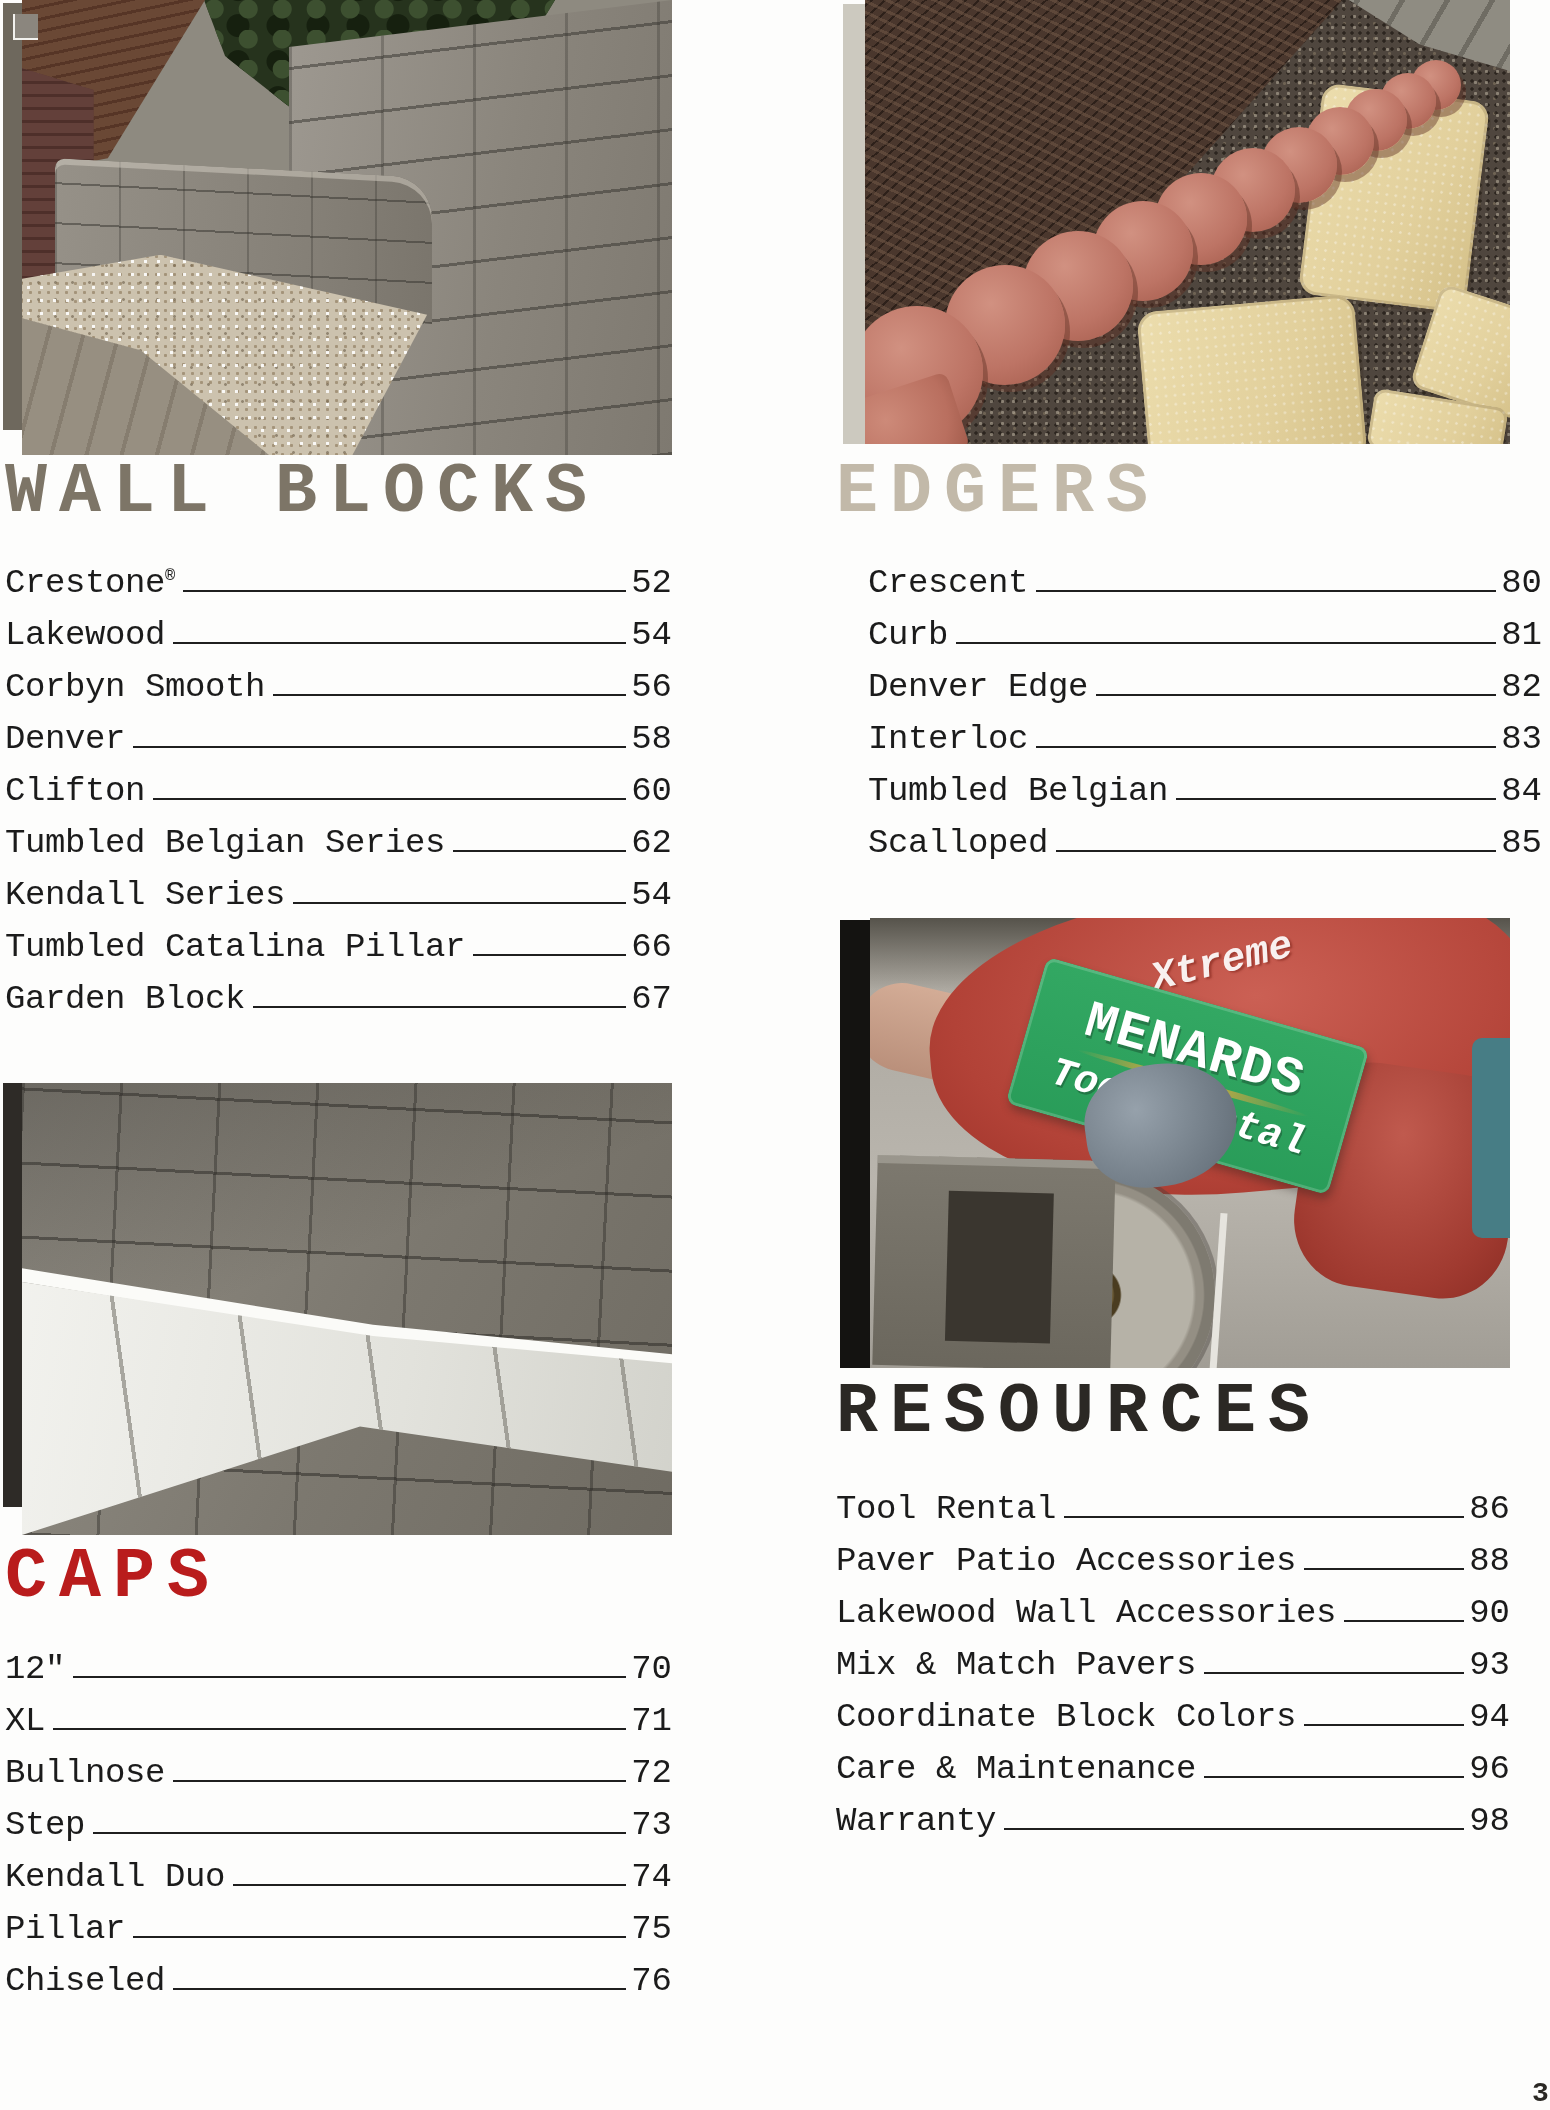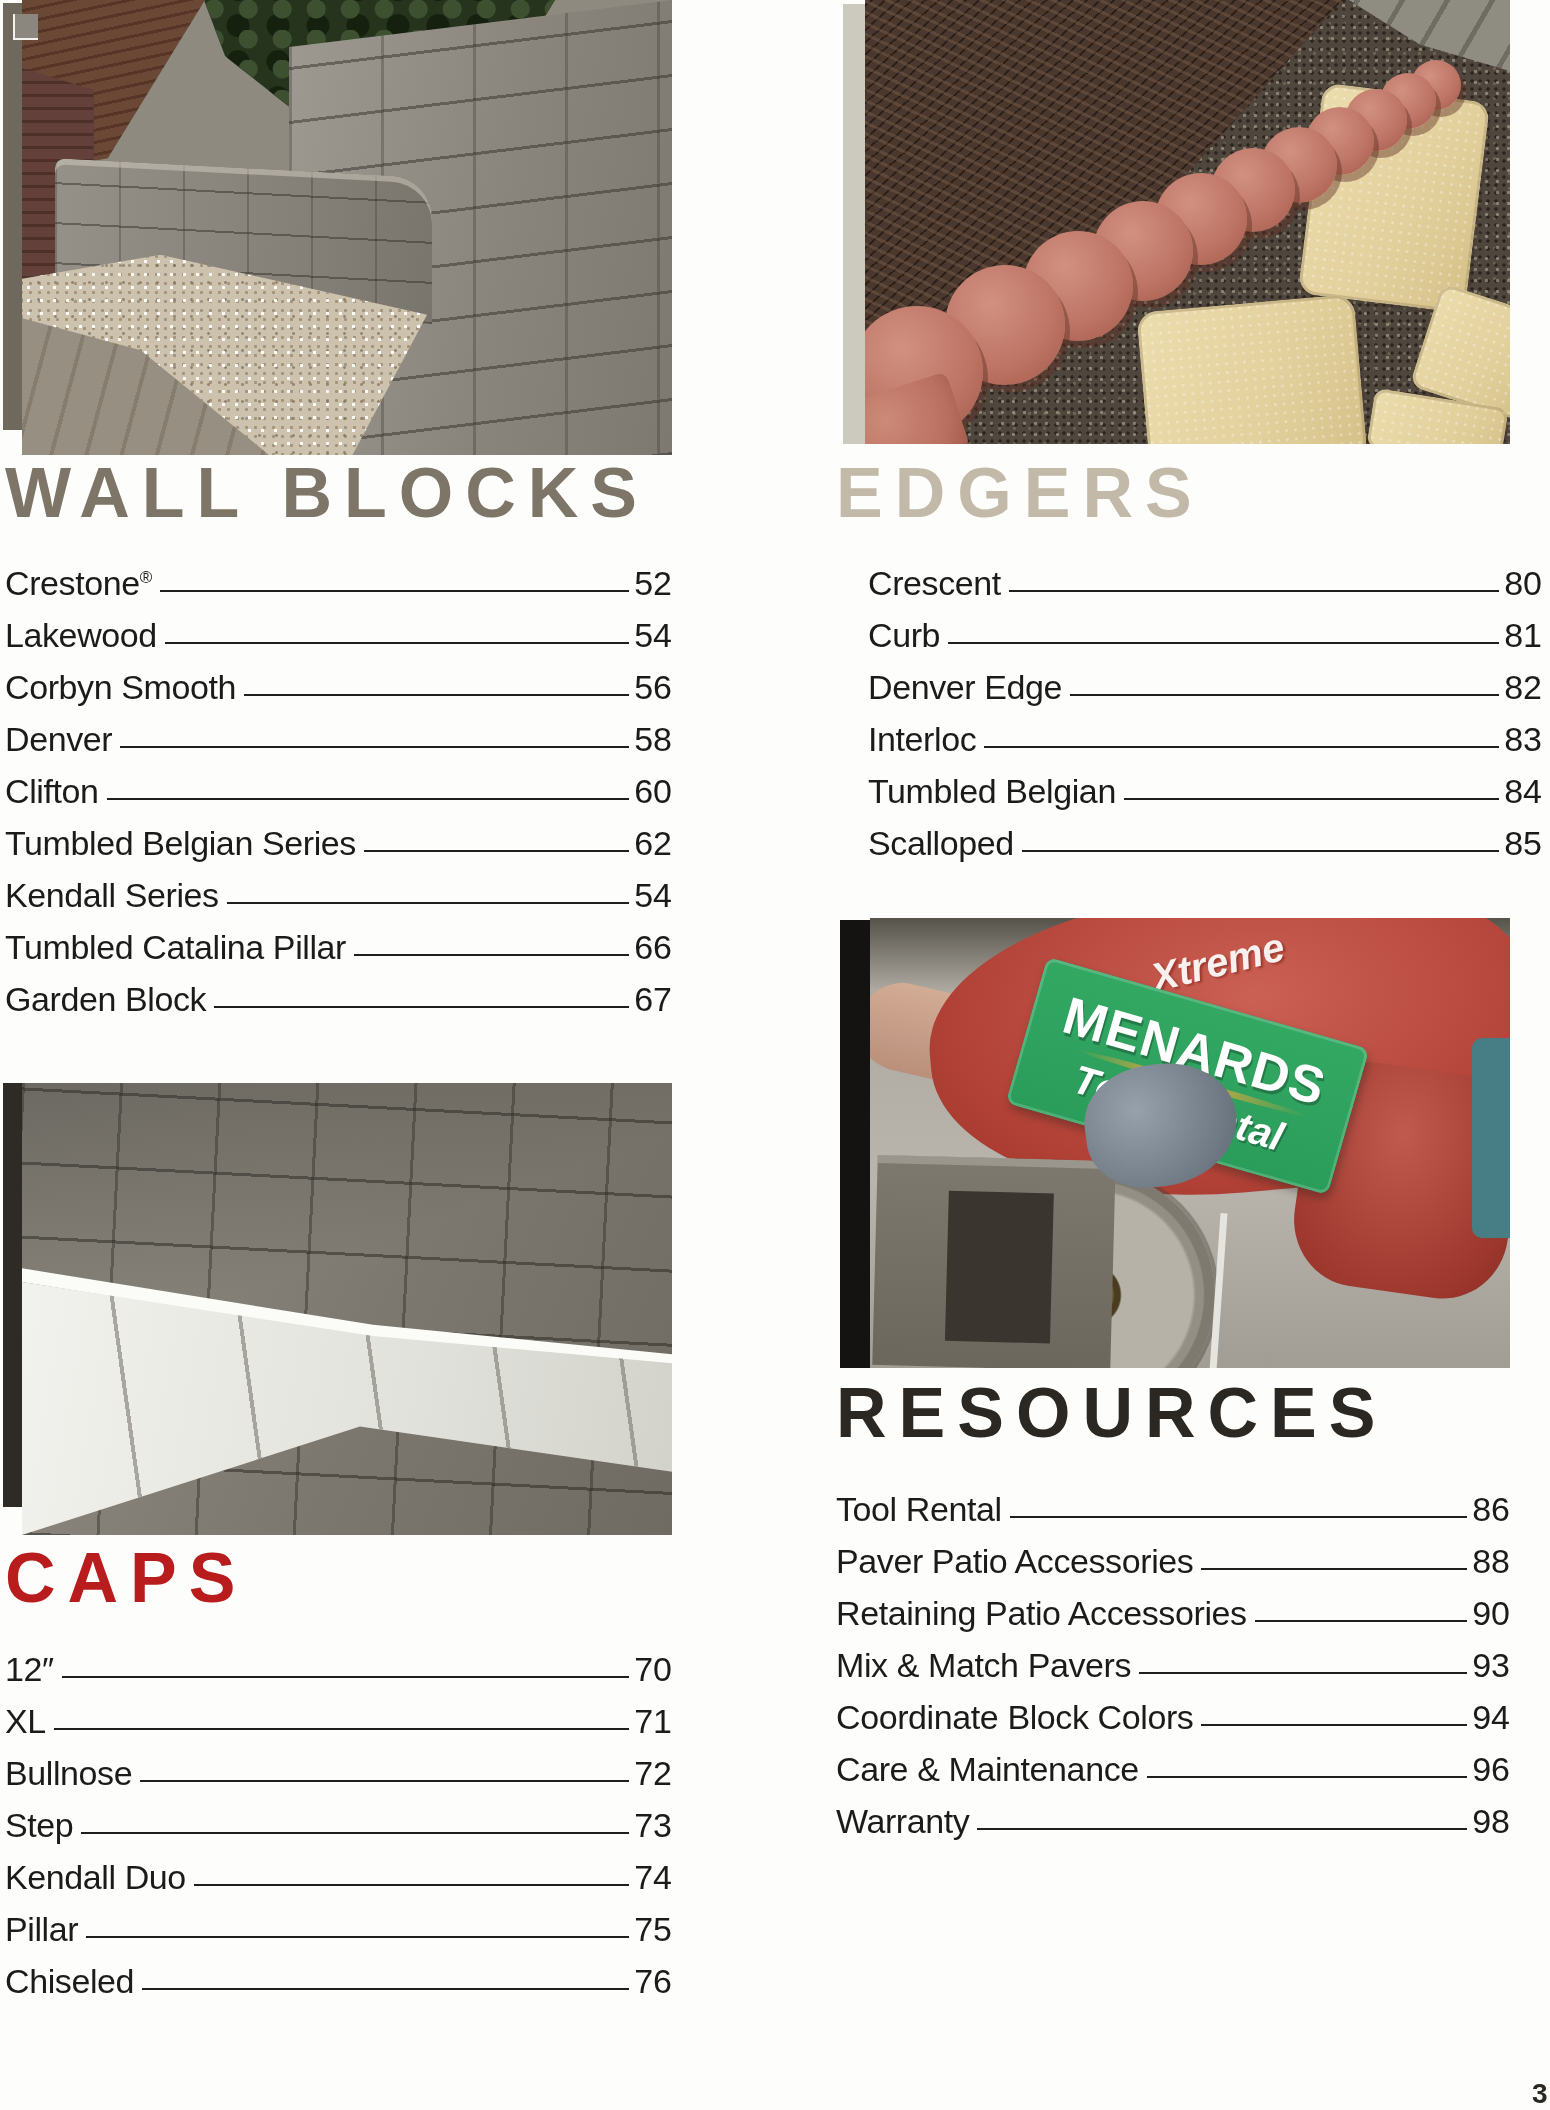--- a/index.html
+++ b/index.html
@@ -1,17 +1,17 @@
 <!DOCTYPE html>
 <html><head>
 <meta charset="utf-8">
 <style>
   html,body{margin:0;padding:0;background:#ffffff;}
   .page{position:relative;width:1550px;height:2110px;background:#fdfdfc;overflow:hidden;
-        font-family:Liberation Sans, sans-serif;color:#1b1b1b;}
+        font-family:Liberation Mono, monospace;color:#1b1b1b;}
   .abs{position:absolute;}
   .photo{position:absolute;overflow:hidden;background:#8e8a80;}
   .bar{position:absolute;}
   .sec-title{position:absolute;font-weight:700;font-size:70px;line-height:1;letter-spacing:12px;white-space:nowrap;}
   .toc{position:absolute;}
   .toc-row{display:flex;align-items:flex-end;height:52px;}
   .toc-label{font-size:34px;letter-spacing:-0.4px;white-space:nowrap;line-height:1.18;}
   .toc-label .reg{font-size:0.5em;vertical-align:super;line-height:0;}
   .toc-leader{flex:1;border-bottom:2px solid #1f1f1f;margin:0 5px 11px 8px;min-width:30px;}
   .toc-page{font-size:34px;line-height:1.18;}
@@ -245,21 +245,21 @@
         <span class="toc-label">Tool Rental</span>
         <span class="toc-leader" style="border-bottom-color: rgb(31, 31, 31);"></span>
         <span class="toc-page">86</span>
       </div>
       <div class="toc-row">
         <span class="toc-label">Paver Patio Accessories</span>
         <span class="toc-leader" style="border-bottom-color: rgb(31, 31, 31);"></span>
         <span class="toc-page">88</span>
       </div>
       <div class="toc-row">
-        <span class="toc-label">Retaining Patio Accessories</span>
+        <span class="toc-label">Lakewood Wall Accessories</span>
         <span class="toc-leader" style="border-bottom-color: rgb(31, 31, 31);"></span>
         <span class="toc-page">90</span>
       </div>
       <div class="toc-row">
         <span class="toc-label">Mix &amp; Match Pavers</span>
         <span class="toc-leader" style="border-bottom-color: rgb(31, 31, 31);"></span>
         <span class="toc-page">93</span>
       </div>
       <div class="toc-row">
         <span class="toc-label">Coordinate Block Colors</span>

